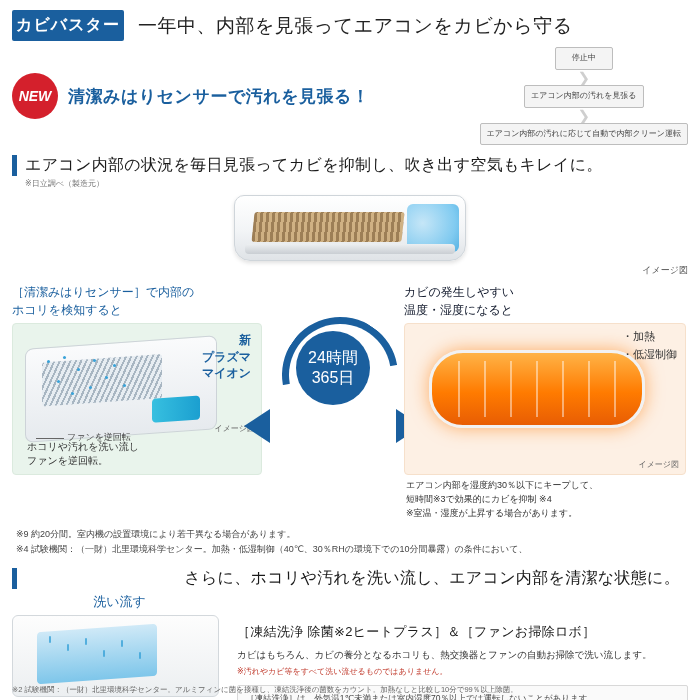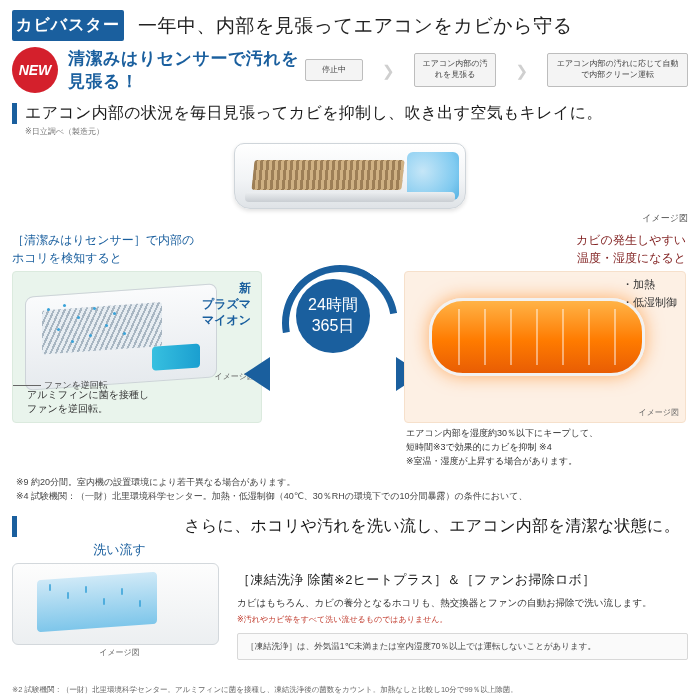--- a/index.html
+++ b/index.html
@@ -23,21 +23,21 @@
   }
 
   
   .newrow{display:flex;align-items:center;padding:2px 12px 4px 12px;}
   .new-badge{
     width:46px;height:46px;border-radius:50%;
     background:#d4202c;color:#fff;display:flex;align-items:center;justify-content:center;
     font-size:14px;font-weight:bold;font-style:italic;flex:none;
   }
   .new-text{margin-left:10px;font-size:17px;color:#1a5f9e;font-weight:bold;letter-spacing:0.5px;}
-  .flow{margin-left:auto;display:flex;align-items:center;gap:19px;}
+  .flow{margin-left:auto;display:flex;align-items:center;gap:0;flex-direction:column;}
   .flow-box{
     border:1px solid #bdbdbd;background:#f4f4f4;color:#444;
     font-size:8px;line-height:1.35;text-align:center;
     padding:5px 6px;min-width:44px;border-radius:2px;
   }
   .flow-arrow{color:#cfcfcf;font-size:15px;line-height:1;}
 
   
   .sec-head{display:flex;align-items:flex-start;padding:6px 20px 0 12px;}
   .sec-bar{width:5px;background:#1a5f9e;align-self:stretch;margin-right:8px;min-height:20px;}
@@ -73,21 +73,21 @@
   }
 
   
   .panels{display:flex;padding:4px 12px 0 12px;gap:6px;align-items:flex-start;}
   .panel{position:relative;}
   .panel-left{width:250px;}
   .panel-mid{width:130px;display:flex;flex-direction:column;align-items:center;}
   .panel-right{width:282px;}
 
   .p-title{font-size:12px;color:#1a5f9e;line-height:1.5;}
-  .p-title.right{text-align:right;color:#7f1d1d;}
+  .p-title.right{text-align:left;color:#0f172a;}
 
   .card{
     margin-top:4px;border-radius:4px;position:relative;overflow:hidden;
   }
   .card-green{background:#e9f4ec;height:150px;border:1px solid #dbeade;}
   .card-orange{background:#fdf0e4;height:150px;border:1px solid #f6e0cb;}
 
   .inner-ac{
     position:absolute;left:12px;top:18px;width:190px;height:92px;
     background:linear-gradient(180deg,#fafbfc,#e6eaee);
@@ -104,21 +104,21 @@
     background:linear-gradient(90deg,#37c0e0,#1b9fd0);border-radius:4px;
   }
   .dots{position:absolute;left:30px;top:30px;width:90px;height:50px;}
   .dots span{position:absolute;width:3px;height:3px;border-radius:50%;background:#3aa2d8;}
 
   .plasma{
     position:absolute;right:10px;top:8px;text-align:right;
     font-size:12px;color:#1a5f9e;line-height:1.35;font-weight:bold;
   }
   .callout{
-    position:absolute;left:0;bottom:30px;font-size:9px;color:#444;
+    position:absolute;left:23px;bottom:30px;font-size:9px;color:#444;
   }
   .callout .ln{display:inline-block;border-top:1px solid #666;width:28px;vertical-align:middle;margin-right:3px;}
   .under-note{
     position:absolute;left:14px;bottom:6px;font-size:10px;color:#333;line-height:1.4;
   }
   .img-cap{position:absolute;right:6px;bottom:4px;font-size:8px;color:#666;}
 
   
   .circle{
     width:74px;height:74px;border-radius:50%;
@@ -258,21 +258,21 @@
         </div>
         <div class="plasma">
           <div>新</div>
           <div>プラズマ</div>
           <div>マイオン</div>
         </div>
         <div class="callout">
           <span class="ln"></span><span>ファンを逆回転</span>
         </div>
         <div class="under-note">
-          <div>アルミフィンに菌を接種し</div>
+          <div>ホコリや汚れを洗い流し</div>
           <div>ファンを逆回転。</div>
         </div>
         <div class="img-cap" style="bottom:40px">イメージ図</div>
       </div>
     </div>
 
     <div class="panel panel-mid">
       <div class="circle">
         <div class="circ-arc"></div>
         <div>24時間</div>

